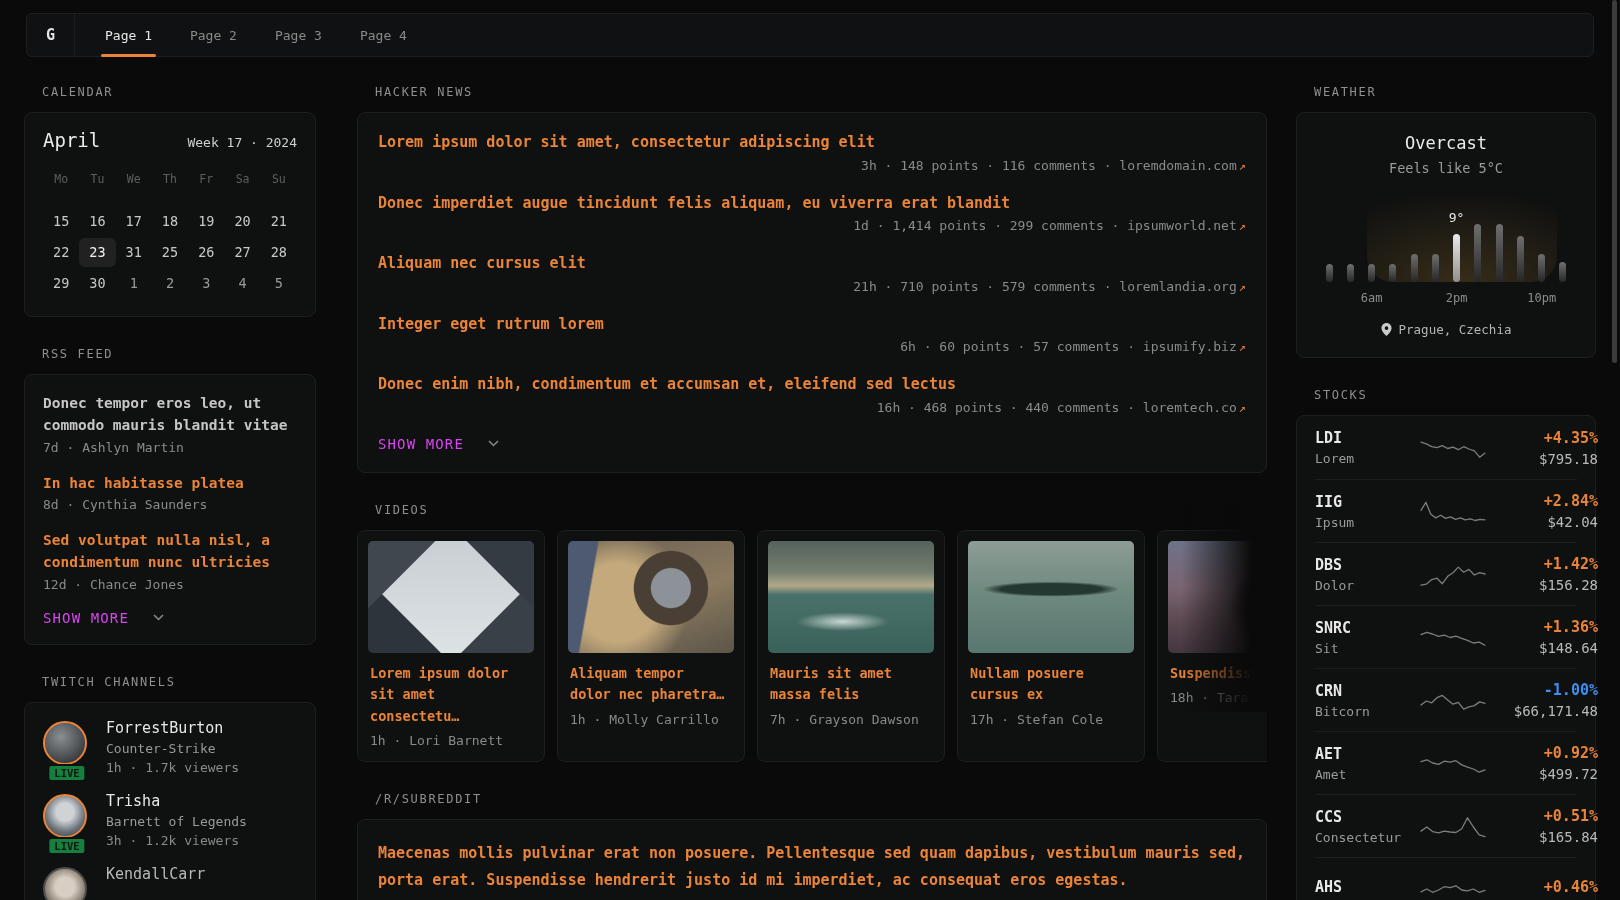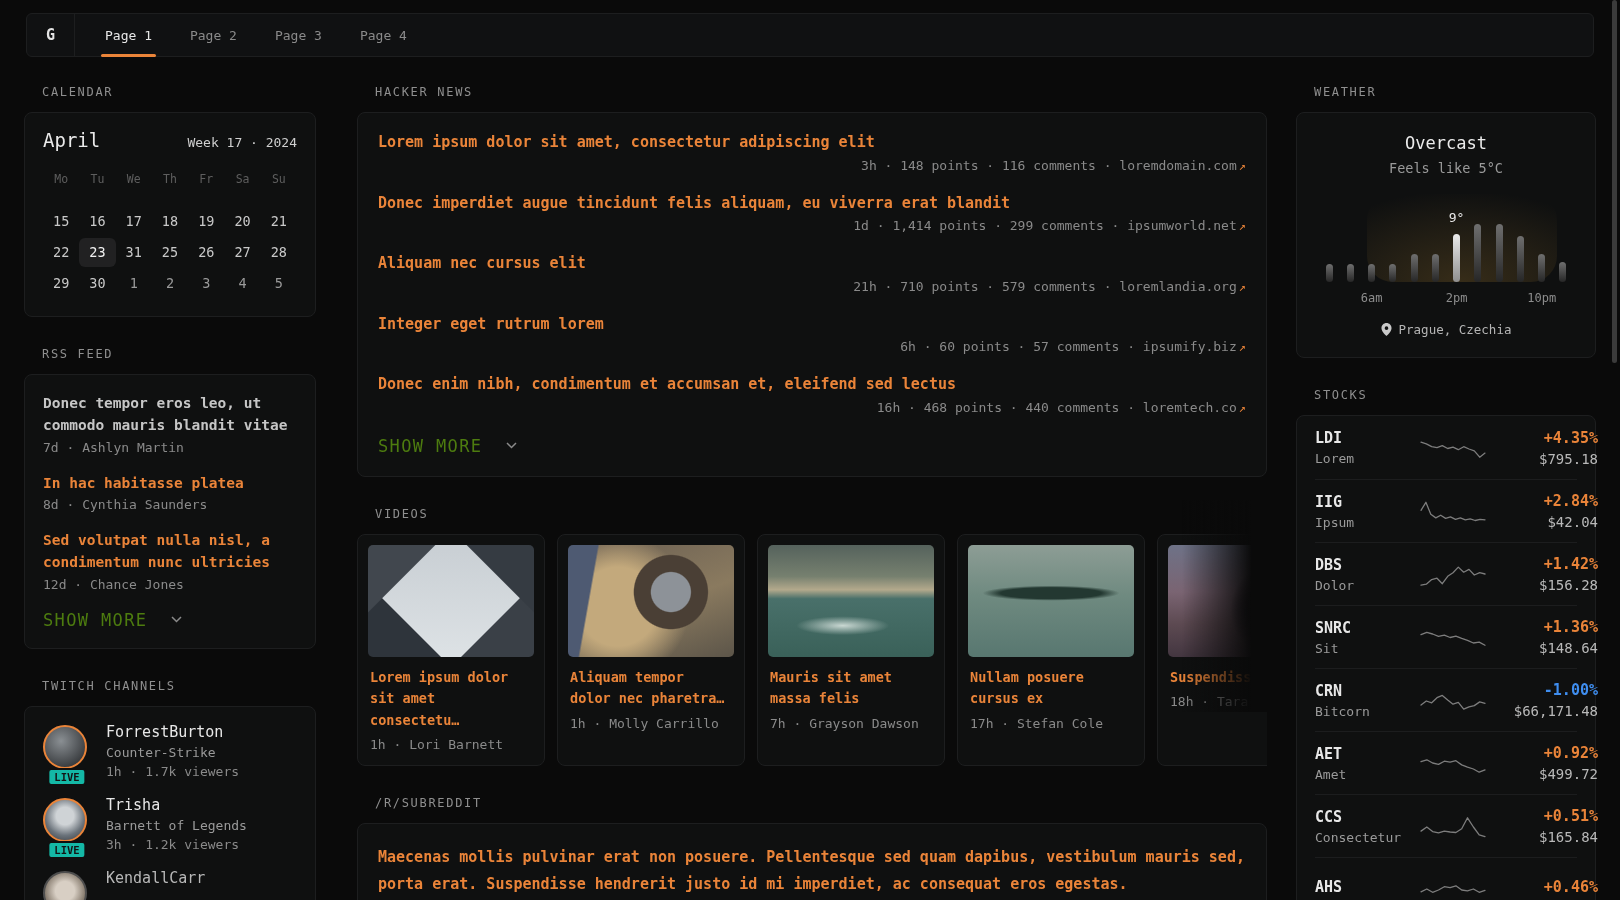--- a/index.html
+++ b/index.html
@@ -40,21 +40,21 @@
     color:#8f8f8f; font-size:12px; letter-spacing:0.14em;
     margin:8px 0 13px 18px; white-space:nowrap;
   }
   .card {
     background:#0f1010; border:1px solid #1d1e1f; border-radius:8px;
   }
   .meta { color:#8a8a8a; font-size:13px; }
   .ext-arrow { color:#ea8439; font-size:12px; margin-left:2px; }
   .show-more {
     display:flex; align-items:center; gap:24px;
-    color:#4d7c0f; font-size:17px; letter-spacing:0.08em; cursor:pointer;
+    color:#d946ef; font-size:14px; letter-spacing:0.08em; cursor:pointer;
   }
   
   .cal-card { padding:16px 18px 18px 18px; }
   .cal-head { display:flex; justify-content:space-between; align-items:baseline; }
   .cal-month { color:#eaeaea; font-size:19px; }
   .cal-week { color:#cfcfcf; font-size:13px; }
   .cal-grid { display:grid; grid-template-columns:repeat(7,1fr); margin-top:17px; row-gap:2px; }
   .cal-wd { color:#5e5e5e; font-size:11.5px; text-align:center; height:22px; line-height:22px; }
   .cal-day {
     color:#c9c9c9; font-size:13.5px; text-align:center;
@@ -75,21 +75,21 @@
   .tw-avatar {
     width:44px; height:44px; border-radius:50%;
     border:2px solid #ea8439;
     background:radial-gradient(circle at 40% 35%, #8a8f93, #3a3d40 75%);
   }
   .tw-row:nth-of-type(2) .tw-avatar { background:radial-gradient(circle at 50% 40%, #cfd3d6 0 28%, #6b737b 62%, #2f3337); }
   .tw-row:nth-of-type(3) .tw-avatar { background:radial-gradient(circle at 50% 45%, #d8cfc4 0 32%, #8a7f72 66%, #4a453f); }
   .tw-row.offline .tw-avatar { border-color:#4e4e4e; }
   .tw-live {
     display:none; position:absolute; left:50%; transform:translateX(-50%); bottom:-7px;
-    background:#14b8a6; color:#141414; font-size:10.5px; font-weight:bold;
+    background:#15803d; color:#141414; font-size:10.5px; font-weight:bold;
     padding:1px 5px; border-radius:4px; border:2px solid #0f1010;text-align:right;
   }
   .tw-row.live .tw-live { display:block; }
   .tw-name { color:#e8e8e8; font-size:15px; }
   .tw-row.offline .tw-name { color:#b8b8b8; }
   .tw-game { color:#9a9a9a; font-size:13px; margin-top:4px; }
   .tw-meta { margin-top:4px; }
   
   .hn-card { padding:20px; }
   .hn-item { margin-bottom:21px; }

